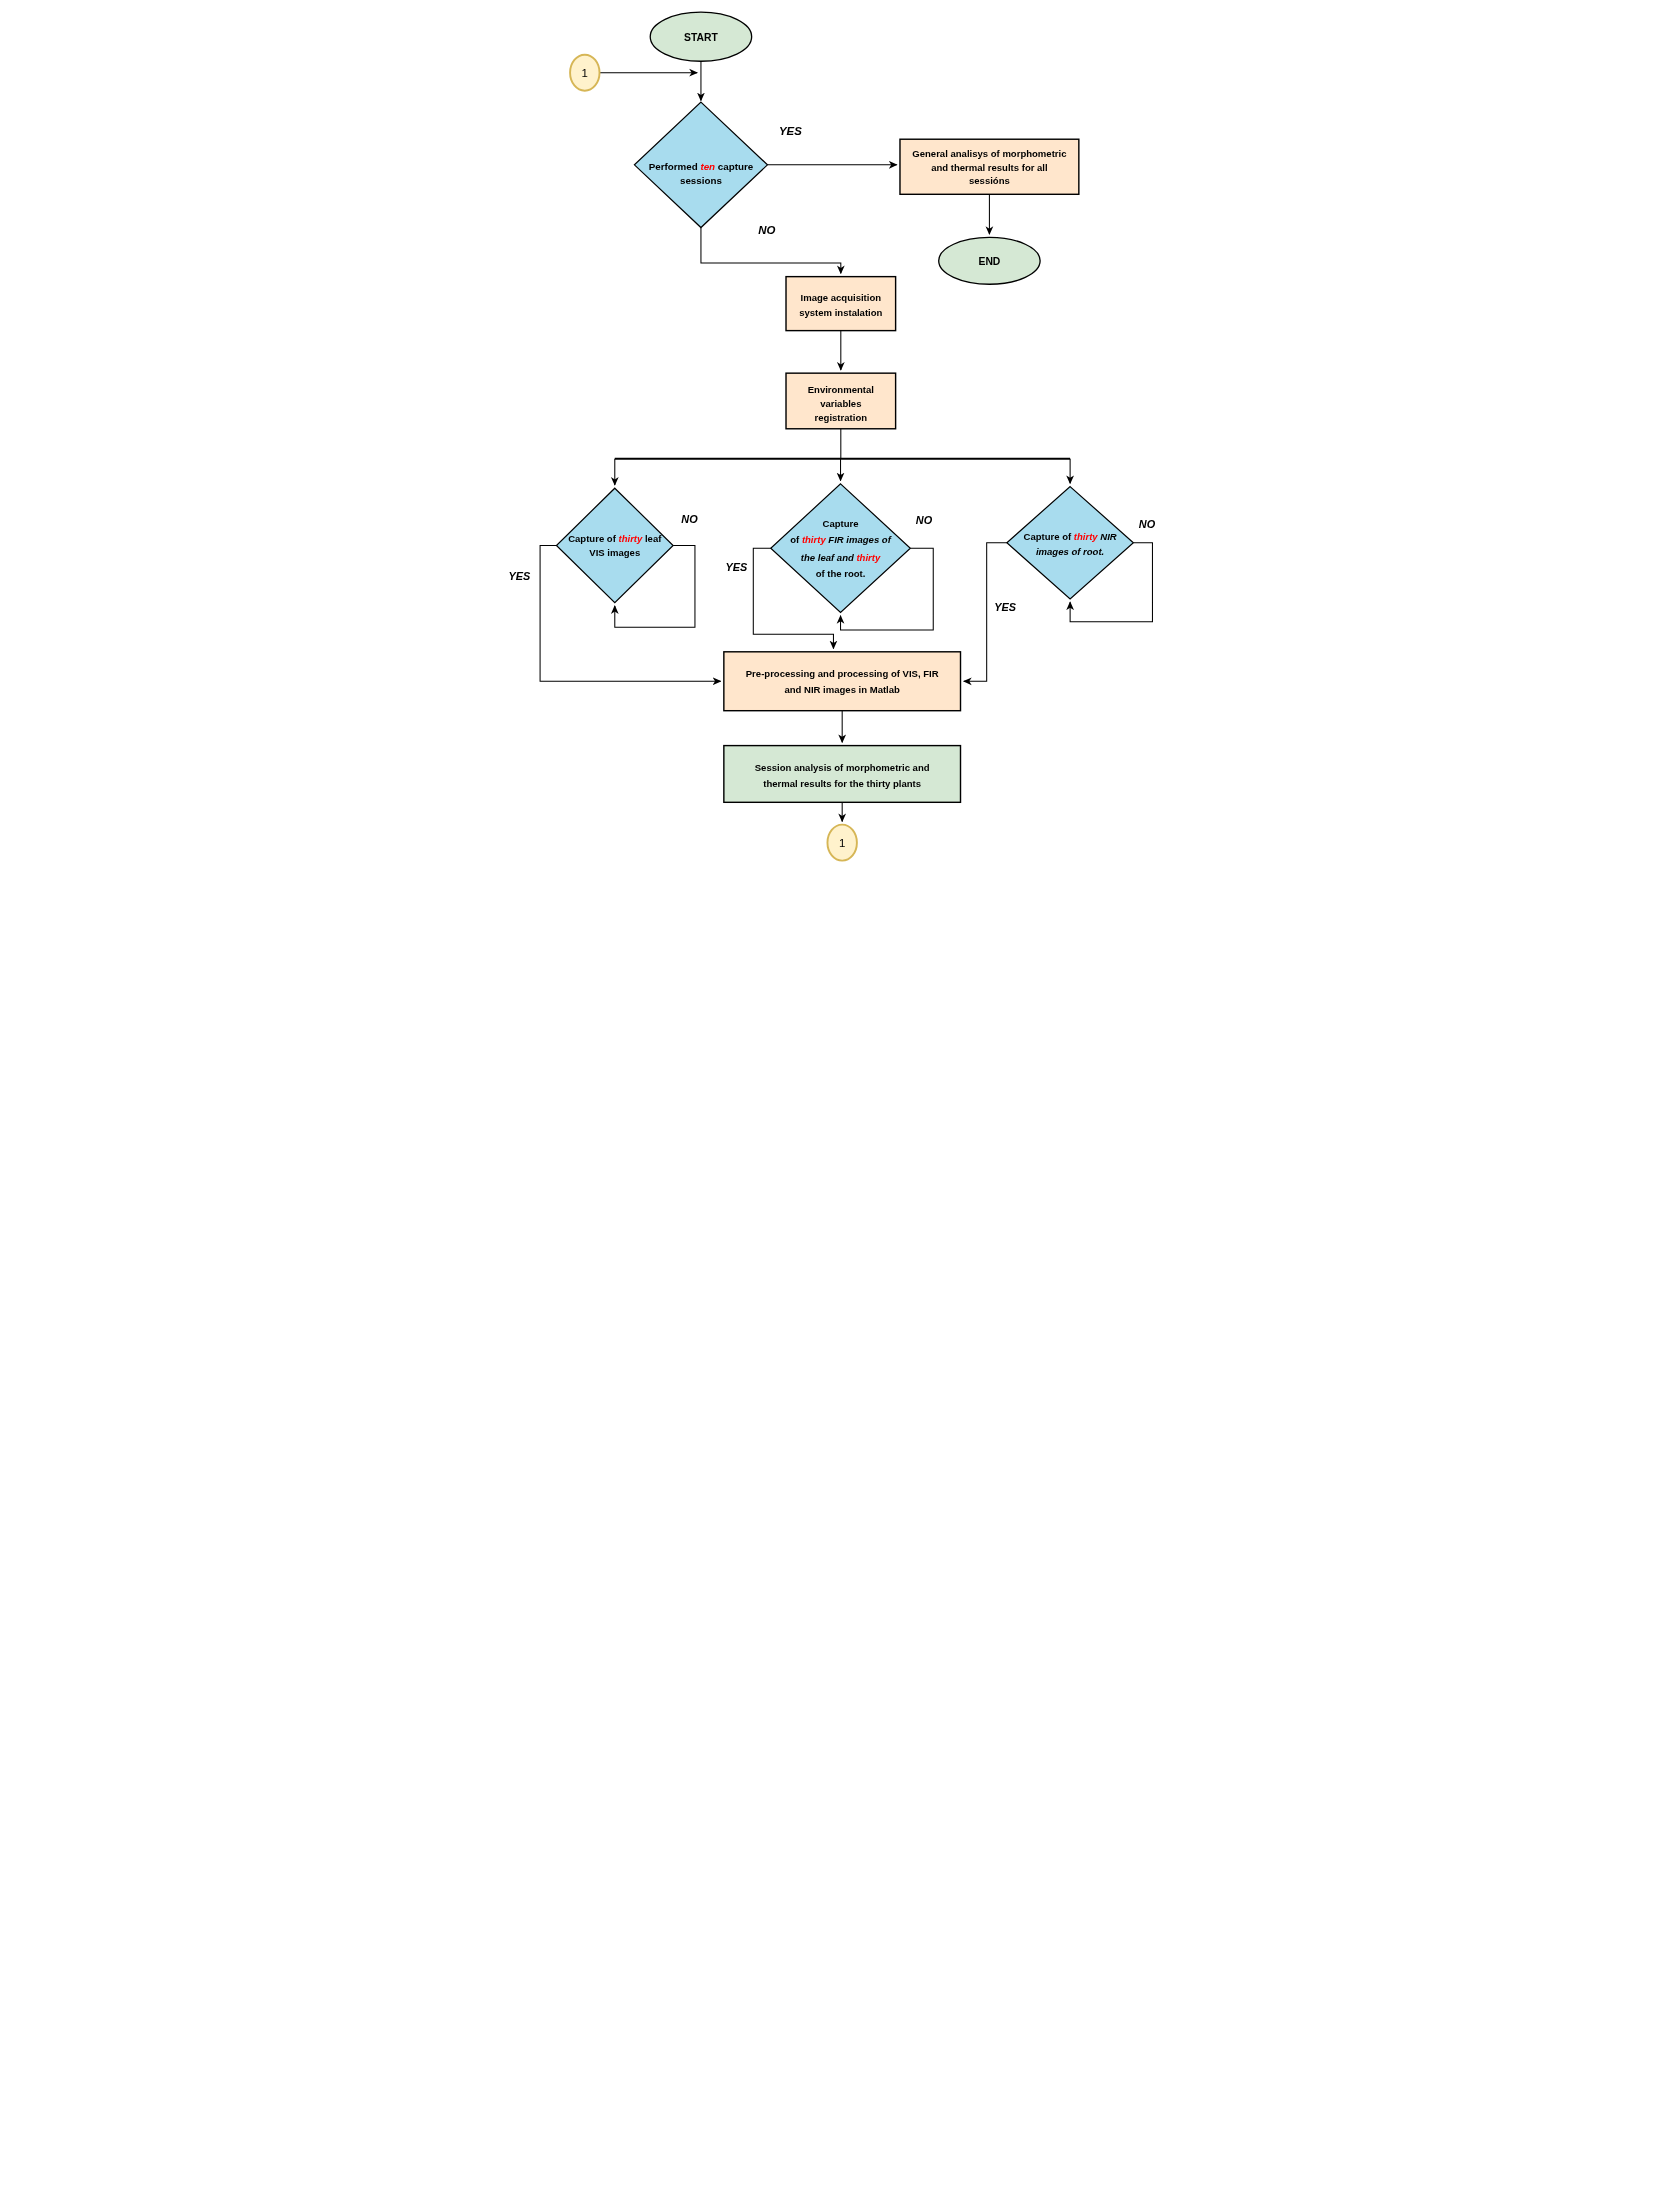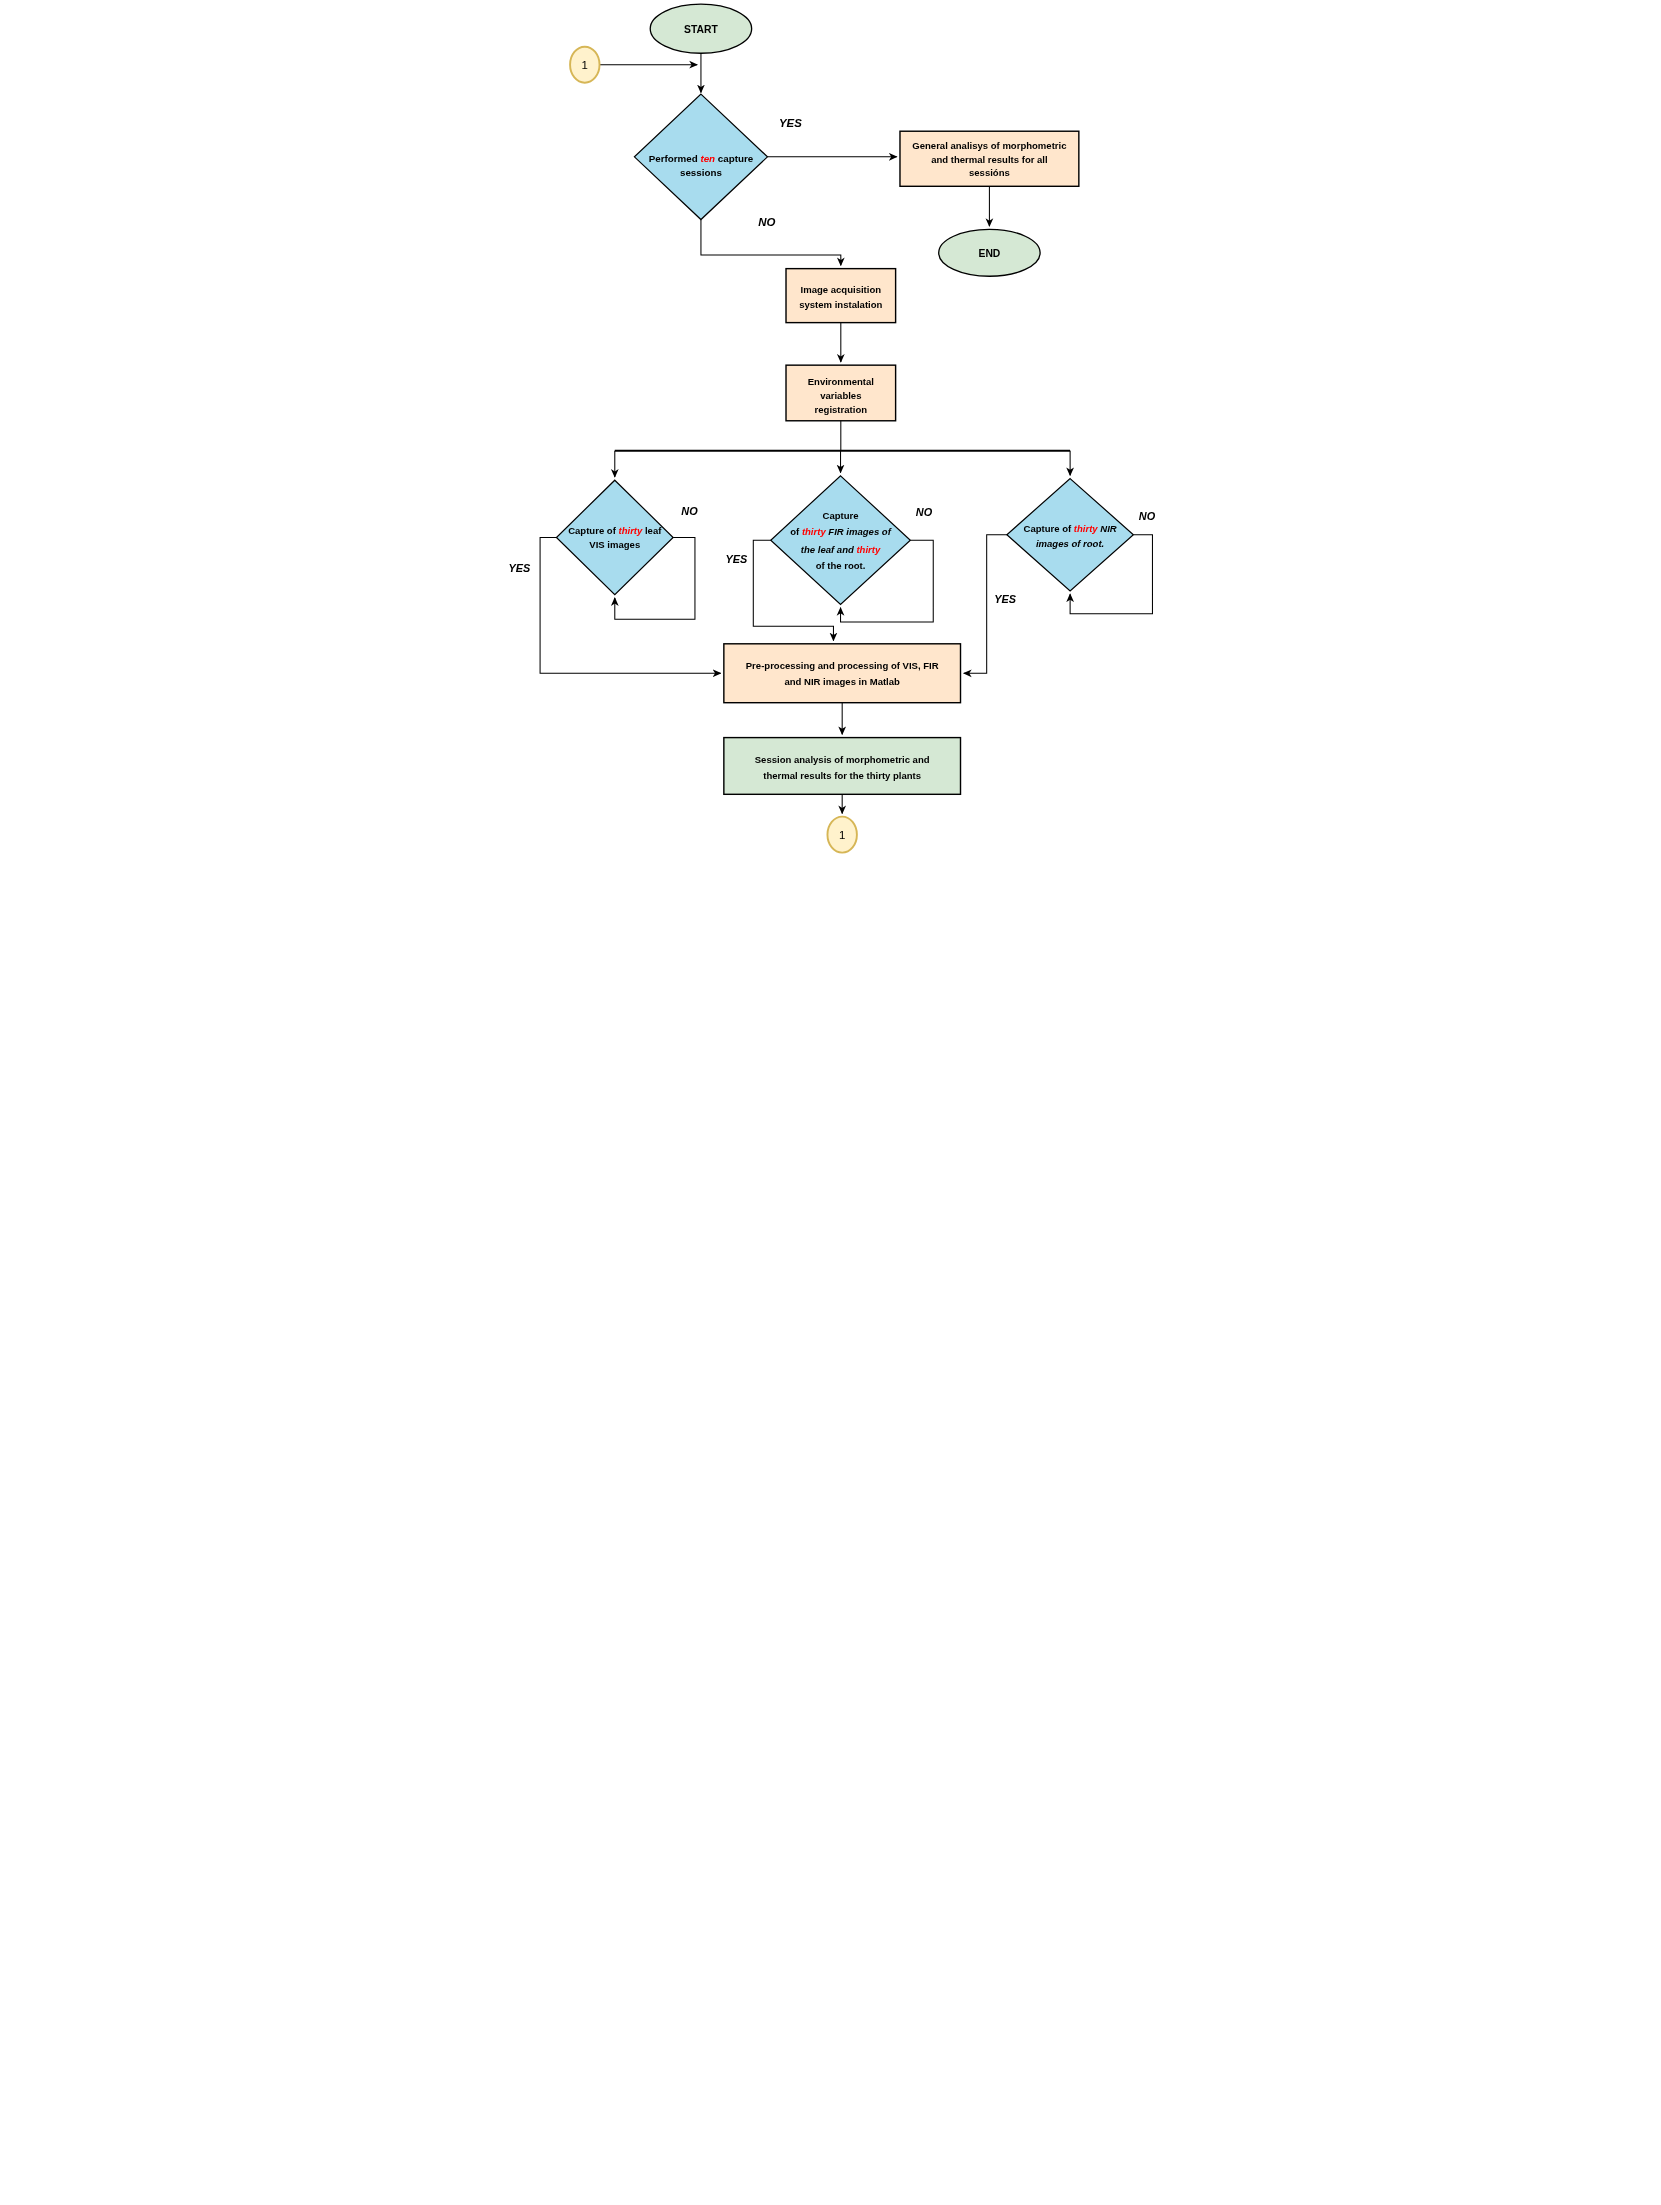--- a/index.html
+++ b/index.html
@@ -1,18 +1,18 @@
 <!DOCTYPE html>
 <html style="font-size:8.7px"><head>
 <meta charset="utf-8">
 <style>
   html,body{margin:0;padding:0;background:#ffffff;}
   .stage{
     width:656px;
-    margin:0 auto;
+    margin:8px auto;
     font-family:"Liberation Sans", sans-serif;
     background:#ffffff;
   }
   svg text{ font-family:"Liberation Sans", sans-serif; }
 </style>
 </head>
 <body>
 
 <div class="stage">
   <svg id="diagram" xmlns="http://www.w3.org/2000/svg" viewBox="0 0 1203 1596" width="656" height="871" style="background: rgb(255, 255, 255);">

